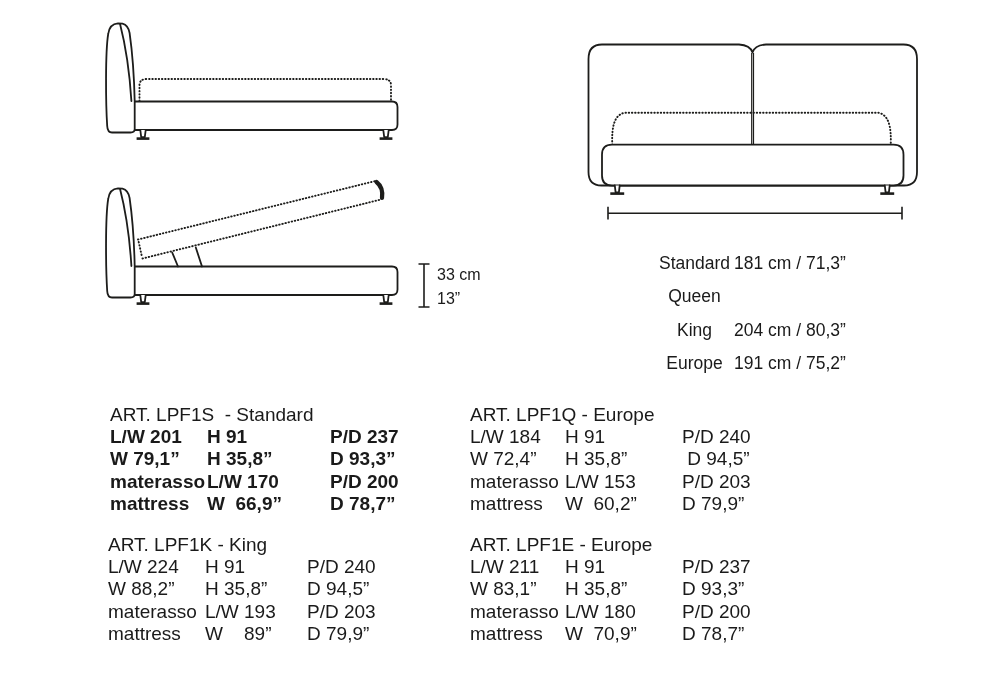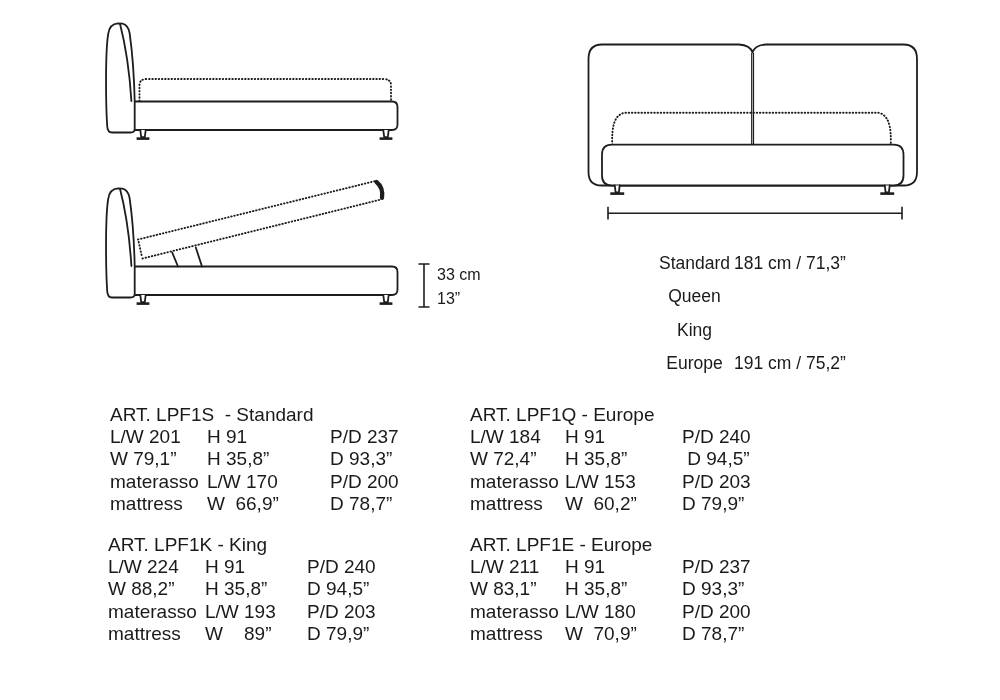--- a/index.html
+++ b/index.html
@@ -27,21 +27,21 @@
   .size-row{display:grid;grid-template-columns:79px auto;height:33.4px;font-size:17.5px;line-height:22px;white-space:pre;text-align:center;}
 
   .spec-table{position:absolute;font-size:19px;line-height:22.2px;}
   .spec-title{white-space:pre;}
   .spec-grid{display:grid;}
   .spec-grid span{white-space:pre;}
   .t1{left:110px;top:404px;}
   .t2{left:470px;top:404px;}
   .t3{left:108px;top:534px;}
   .t4{left:470px;top:534px;}
-  .t1 .spec-grid{grid-template-columns:97px 123px auto;}
+  .t1 .spec-grid{grid-template-columns:97px 123px auto;font-weight:bold;}
   .t2 .spec-grid{grid-template-columns:95px 117px auto;}
   .t3 .spec-grid{grid-template-columns:97px 102px auto;}
   .t4 .spec-grid{grid-template-columns:95px 117px auto;}
 </style>
 </head>
 <body>
 
 <svg id="art" width="1000" height="700" viewBox="0 0 1000 700">
   <defs>
     <g id="side-base">
@@ -97,20 +97,21 @@
 <div class="size-list">
   <div class="size-row">
     <span>Standard</span>
     <span>181 cm / 71,3”</span>
   </div>
   <div class="size-row">
     <span>Queen</span>
   </div>
   <div class="size-row">
     <span>King</span>
+    <span>204 cm / 80,3”</span>
   </div>
   <div class="size-row">
     <span>Europe</span>
     <span>191 cm / 75,2”</span>
   </div>
 </div>
 
 <div class="spec-table t1">
   <div class="spec-title">ART. LPF1S  - Standard</div>
   <div class="spec-grid">

